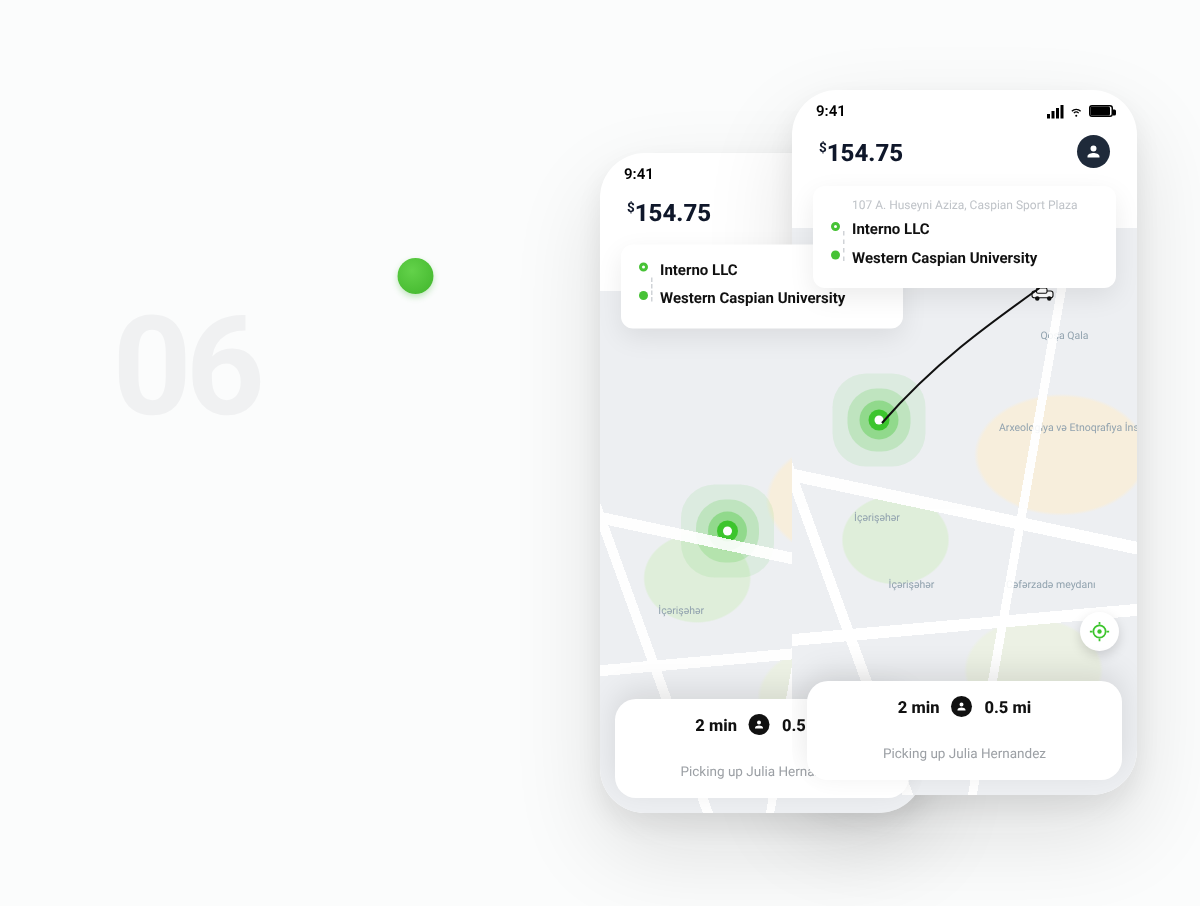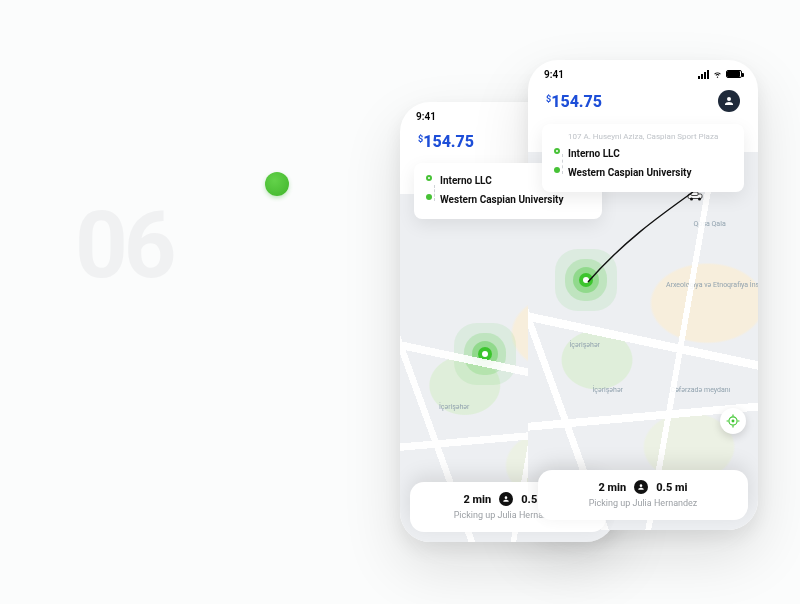--- a/index.html
+++ b/index.html
@@ -85,21 +85,21 @@
   .sig-bars span:nth-child(4){height:9px}
   .wifi { font-size:11px; line-height:1; }
   .batt { width:16px; height:8px; border:1px solid #000; border-radius:2px; position:relative; }
   .batt::after{content:"";position:absolute;right:-3px;top:2px;width:2px;height:4px;background:#000;border-radius:0 1px 1px 0;}
   .batt i{display:block;width:13px;height:6px;background:#000;margin:0 0 0 0; border-radius:1px;}
 
   .earn-row {
     display:flex; align-items:center; justify-content:space-between;
     padding: 2px 18px 8px;
   }
-  .earn { font-size: 16px; font-weight: 800; color:#1d4ed8; }
+  .earn { font-size: 16px; font-weight: 800; color:#0f172a; }
   .earn sup { font-size:9px; font-weight:700; vertical-align: top; position:relative; top:2px; }
   .avatar {
     width:22px;height:22px;border-radius:50%;
     background: #1f2a3a;
     display:flex;align-items:center;justify-content:center;
   }
   .avatar svg { width:12px; height:12px; }
 
   
   .route-card {
@@ -196,21 +196,21 @@
   .eta {
     display:flex; justify-content:center; align-items:flex-end; gap:8px;
     font-size:11px; font-weight:800; color:#111;
   }
   .eta .sep {
     width:14px;height:14px;border-radius:50%;background:#111;
     display:flex;align-items:center;justify-content:center;
   }
   .eta .sep svg { width:8px;height:8px; }
   .pickup {
-    font-size:9px; color:#9ca0a5; margin-top:4px;
+    font-size:9px; color:#9ca0a5; margin-top:20px;
     white-space:nowrap; overflow:hidden; text-overflow:ellipsis;
   }
   .cta {
     margin-top:8px;
     background:#47c236;
     color:#fff;
     font-size:10px;
     font-weight:800;
     letter-spacing:.6px;
     border:none;

